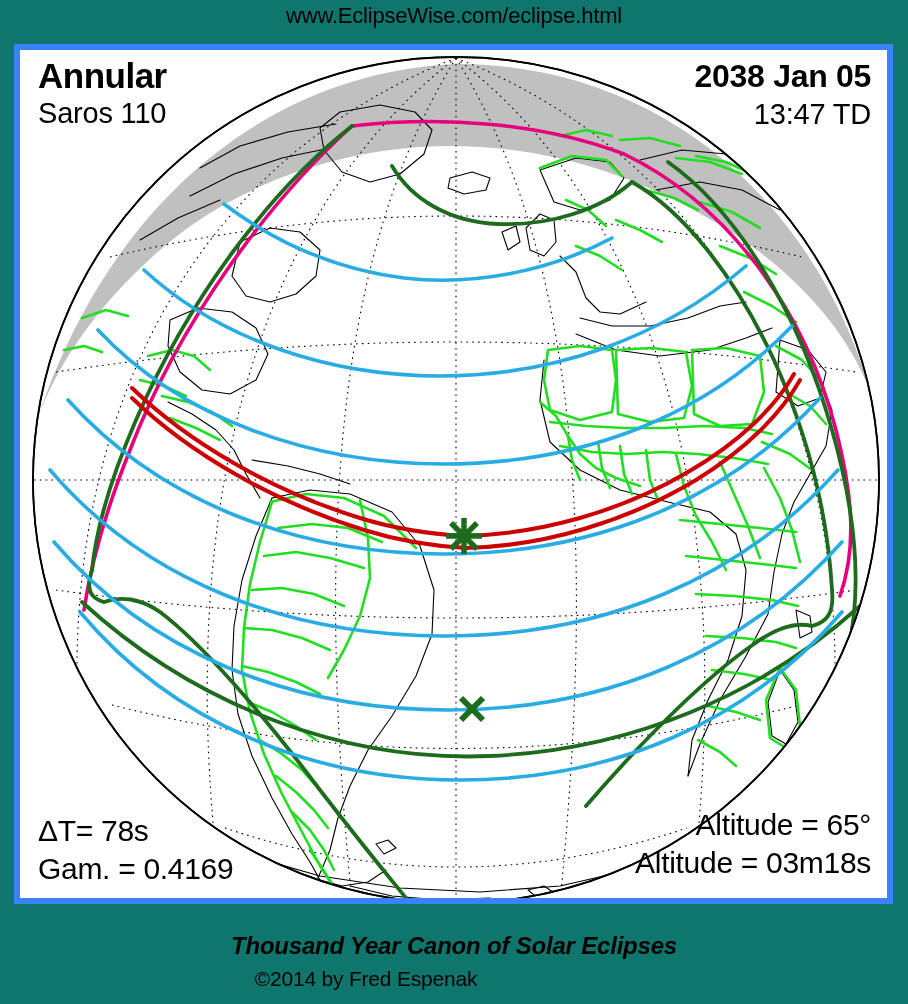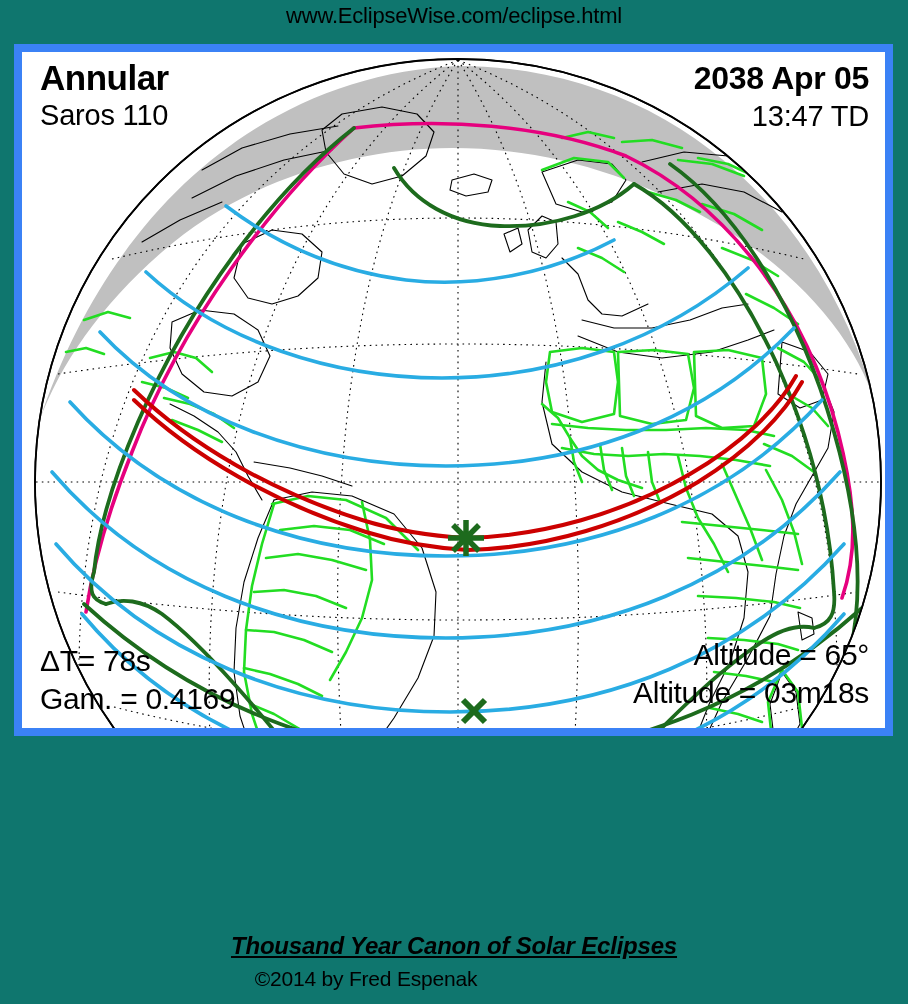--- a/index.html
+++ b/index.html
@@ -33,22 +33,22 @@
     letter-spacing: -0.2px;
     font-family: "Liberation Sans", sans-serif;
   }
 
   
   .frame {
     position: absolute;
     left: 14px;
     top: 44px;
     width: 879px;
-    height: 692px;
-    border: 8px solid #3b82f6;
+    height: 860px;
+    border: 6px solid #3b82f6;
     box-sizing: border-box;
     background: #ffffff;
     overflow: hidden;
   }
 
   .map-svg {
     position: absolute;
     left: 0; top: 0;
     width: 871px;
     height: 871px;
@@ -104,21 +104,20 @@
     position: absolute;
     left: 0;
     top: 932px;
     width: 908px;
     text-align: center;
     font-size: 24px;
     font-weight: bold;
     font-style: italic;
     color: #000;
     letter-spacing: -0.2px;
-    text-decoration: underline;
   }
   .footer-credit {
     position: absolute;
     left: 0;
     top: 967px;
     width: 732px;
     text-align: center;
     font-size: 21px;
     color: #000;
     letter-spacing: -0.2px;
@@ -380,21 +379,21 @@
 
       <circle cx="436" cy="430" r="423" fill="none" stroke="#000000" stroke-width="1.8"></circle>
     </svg>
 
     <div class="corner tl">
       <div class="eclipse-type">Annular</div>
       <div class="saros-line">Saros 110</div>
     </div>
 
     <div class="corner tr">
-      <div class="eclipse-date">2038 Apr 05</div>
+      <div class="eclipse-date">2038 Jan 05</div>
       <div class="time-line">13:47 TD</div>
     </div>
 
     <div class="corner bl">
       <div class="stat-line">ΔT=    78s</div>
       <div class="stat-line">Gam. = 0.4169</div>
     </div>
 
     <div class="corner br">
       <div class="stat-line">Altitude = 65°</div>

